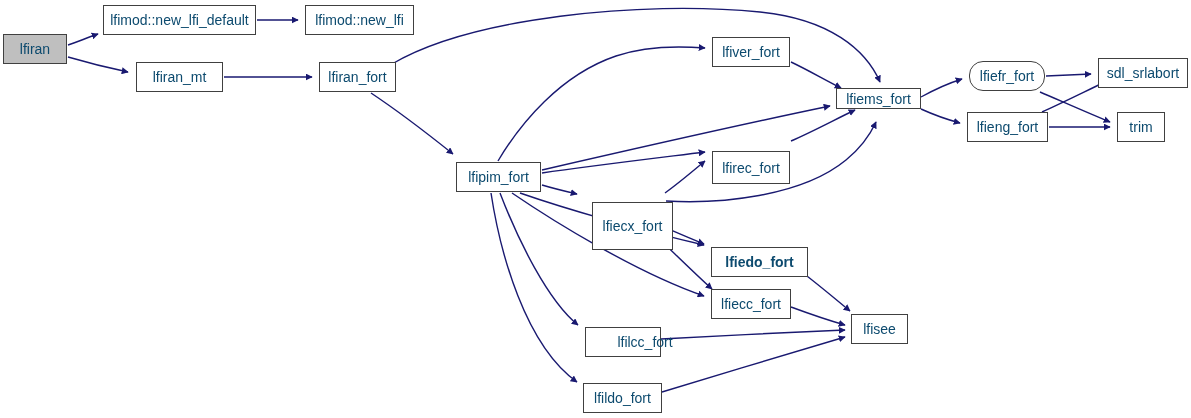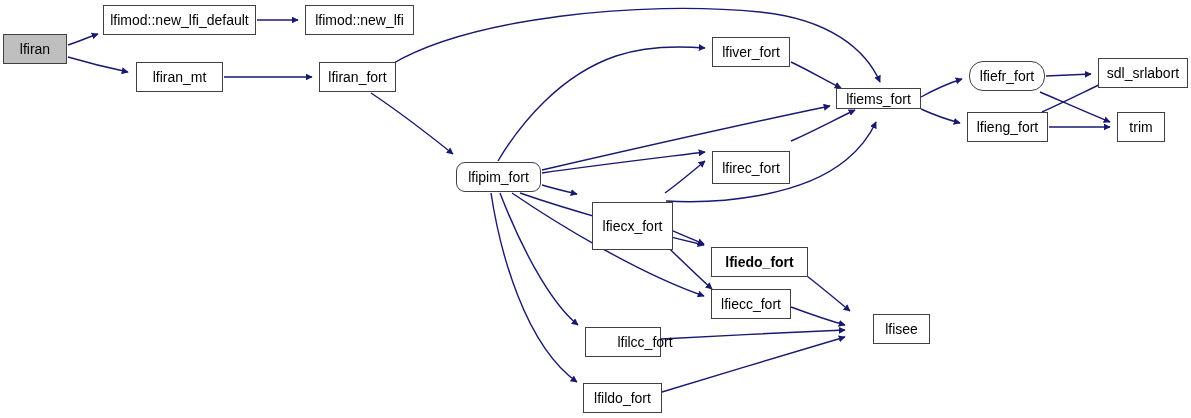--- a/index.html
+++ b/index.html
@@ -21,21 +21,21 @@
     top: 0;
     width: 1191px;
     height: 418px;
     pointer-events: none;
   }
   .node {
     position: absolute;
     box-sizing: border-box;
     border: 1px solid #404040;
     background: #ffffff;
-    color: #000000;
+    color: #0c4a6e;
     font-size: 14px;
     line-height: 1;
     display: flex;
     align-items: center;
     justify-content: center;
     white-space: nowrap;
     z-index: 5;
   }
   .node.highlight {
     background: #bfbfbf;
@@ -99,21 +99,21 @@
       </div>
       <div class="node" style="left: 305px; top: 5px; width: 109px; height: 30px;">
         <span class="node-label">lfimod::new_lfi</span>
       </div>
       <div class="node" style="left: 136px; top: 62px; width: 87px; height: 30px;">
         <span class="node-label">lfiran_mt</span>
       </div>
       <div class="node" style="left: 319px; top: 62px; width: 77px; height: 30px;">
         <span class="node-label">lfiran_fort</span>
       </div>
-      <div class="node" style="left: 456px; top: 162px; width: 85px; height: 30px; border-radius: 9px;">
+      <div class="node" style="left: 456px; top: 162px; width: 85px; height: 30px;">
         <span class="node-label">lfipim_fort</span>
       </div>
       <div class="node" style="left: 712px; top: 37px; width: 78px; height: 30px;">
         <span class="node-label">lfiver_fort</span>
       </div>
       <div class="node" style="left: 836px; top: 88px; width: 85px; height: 21px;">
         <span class="node-label">lfiems_fort</span>
       </div>
       <div class="node" style="left: 712px; top: 151px; width: 78px; height: 33px;">
         <span class="node-label">lfirec_fort</span>
@@ -126,21 +126,21 @@
       </div>
       <div class="node" style="left: 711px; top: 289px; width: 80px; height: 30px;">
         <span class="node-label">lfiecc_fort</span>
       </div>
       <div class="node" style="left: 585px; top: 327px; width: 76px; height: 30px; padding-left: 44px;">
         <span class="node-label">lfilcc_fort</span>
       </div>
       <div class="node" style="left: 583px; top: 383px; width: 79px; height: 30px;">
         <span class="node-label">lfildo_fort</span>
       </div>
-      <div class="node" style="left: 873px; top: 314px; width: 57px; height: 30px;">
+      <div class="node" style="left: 851px; top: 314px; width: 57px; height: 30px;">
         <span class="node-label">lfisee</span>
       </div>
       <div class="node" style="left: 969px; top: 61px; width: 76px; height: 30px; border-radius: 14px;">
         <span class="node-label">lfiefr_fort</span>
       </div>
       <div class="node" style="left: 967px; top: 112px; width: 81px; height: 30px;">
         <span class="node-label">lfieng_fort</span>
       </div>
       <div class="node" style="left: 1098px; top: 58px; width: 90px; height: 30px;">
         <span class="node-label">sdl_srlabort</span>

